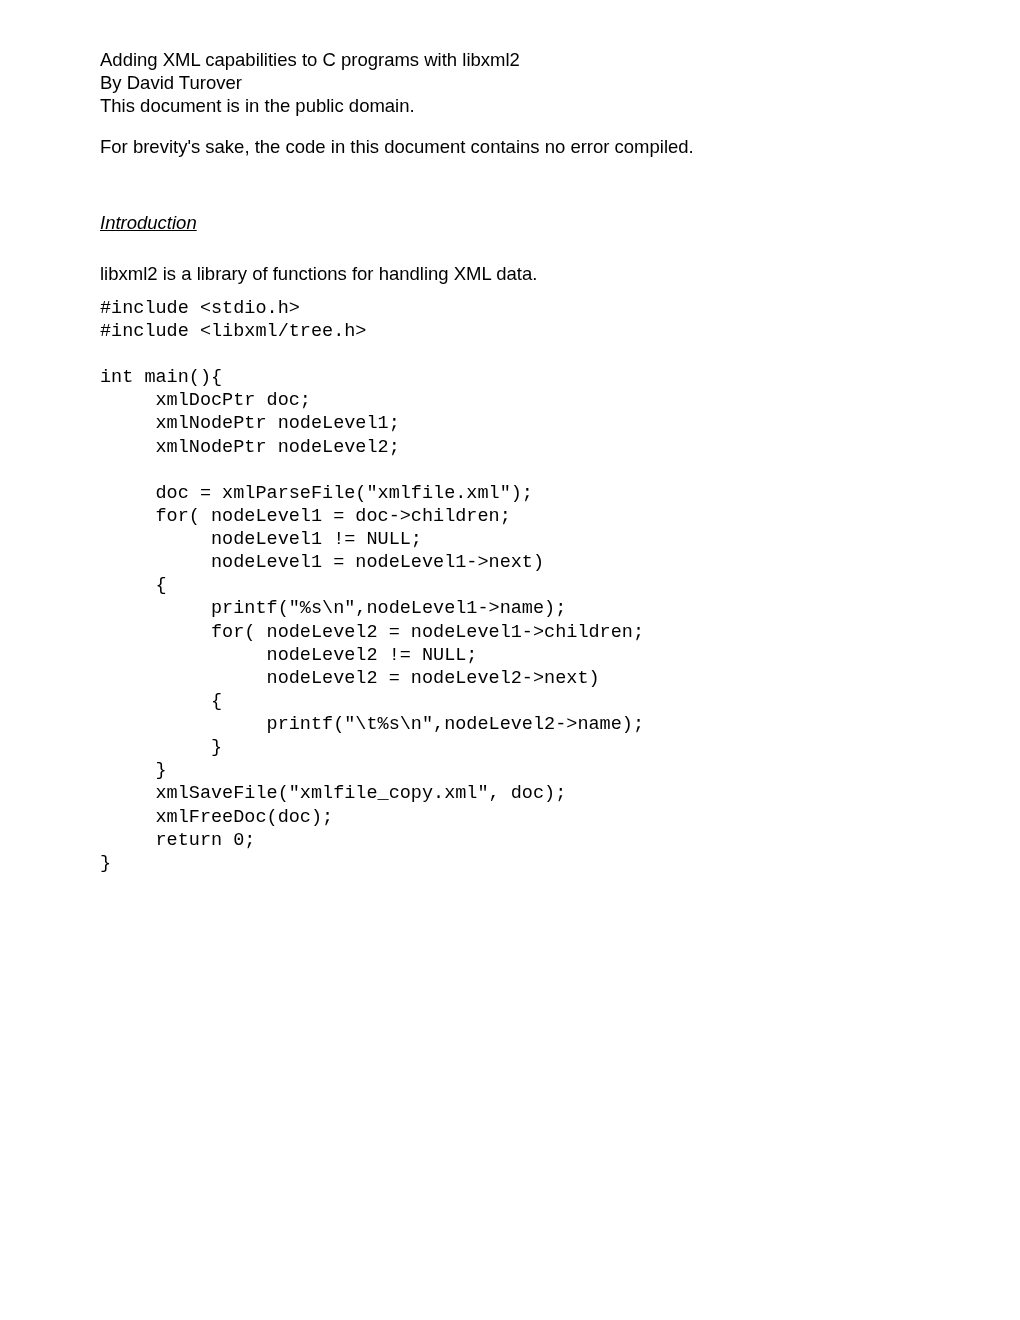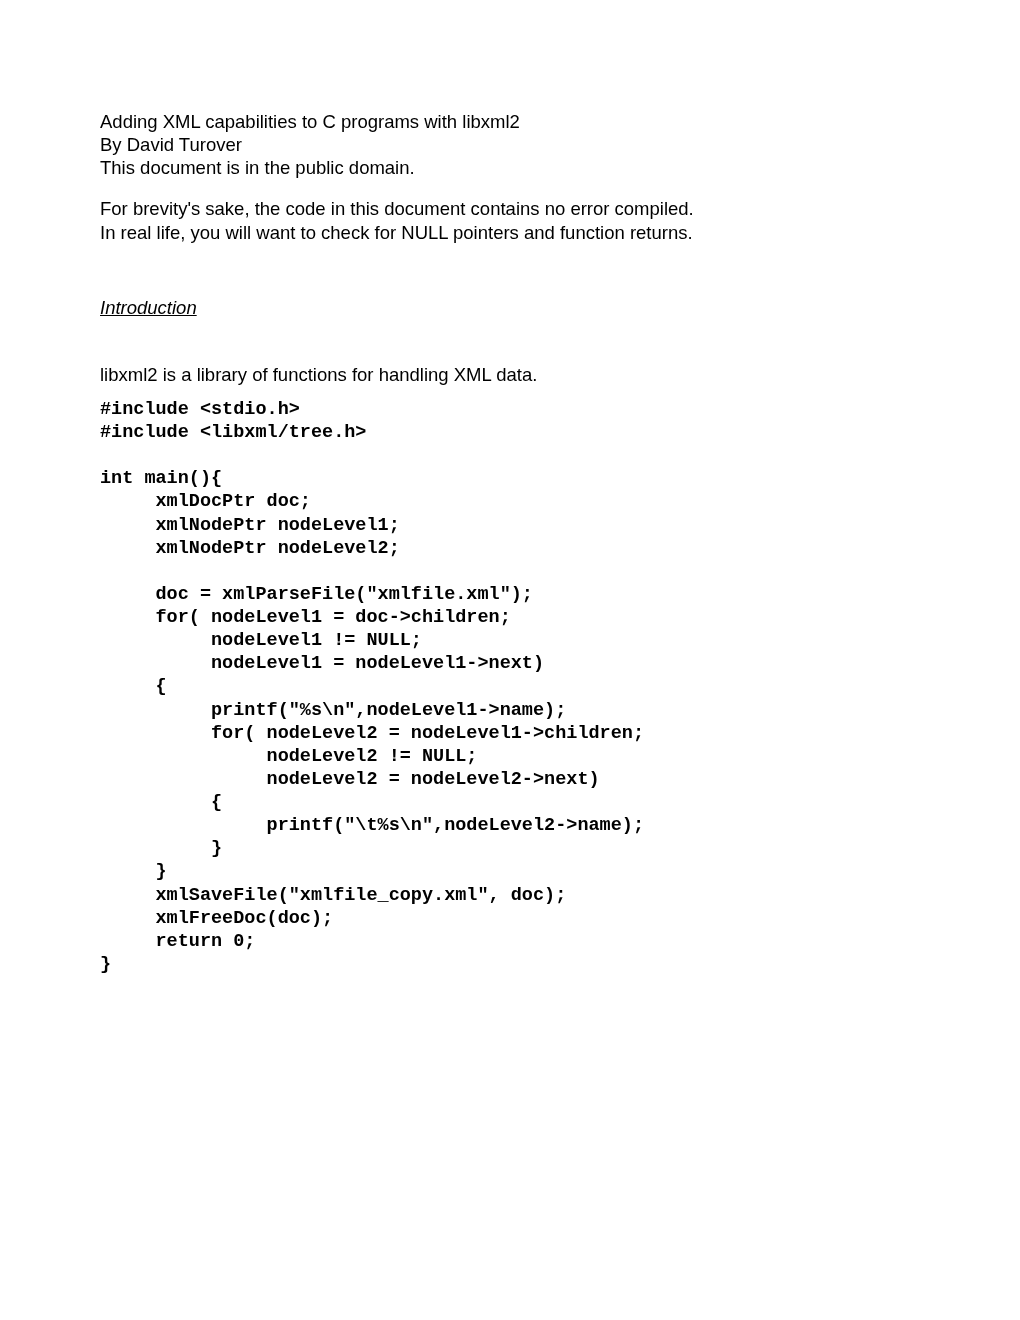--- a/index.html
+++ b/index.html
@@ -6,50 +6,48 @@
     margin: 0;
     padding: 0;
     background: #fff;
     font-family: Arial, Helvetica, sans-serif;
     font-size: 18.5px;
     color: #000;
     line-height: 1.25;
     width: 1020px;
   }
   .page {
-    padding: 110px 100px 100px 100px;
+    padding: 48px 100px 100px 100px;
   }
   .block { margin: 0 0 18px 0; }
-  .para-gap { margin-top: 44px; }
+  .para-gap { margin-top: 28px; }
   .section-gap { margin-top: 52px; }
   .underline { text-decoration: underline; font-style: italic; }
   pre.code {
     font-family: "Courier New", Courier, monospace;
     font-size: 18.5px;
     white-space: pre;
     margin: 12px 0 0 0;
     line-height: 1.25;
-    font-weight: bold;
   }
   p { margin: 0; }
 </style>
 </head>
 <body>
 
 <div class="page">
 
   <div class="block">
     <p>Adding XML capabilities to C programs with libxml2</p>
     <p>By David Turover</p>
     <p>This document is in the public domain.</p>
   </div>
 
   <div class="block">
     <p>For brevity's sake, the code in this document contains no error compiled.</p>
-    <p>In real life, you will want to check for NULL pointers and function returns.</p>
   </div>
 
   <p class="underline section-gap">Introduction</p>
 
   <p class="para-gap">libxml2 is a library of functions for handling XML data.</p>
 
 
   <pre class="code">#include &lt;stdio.h&gt;
 #include &lt;libxml/tree.h&gt;
 

